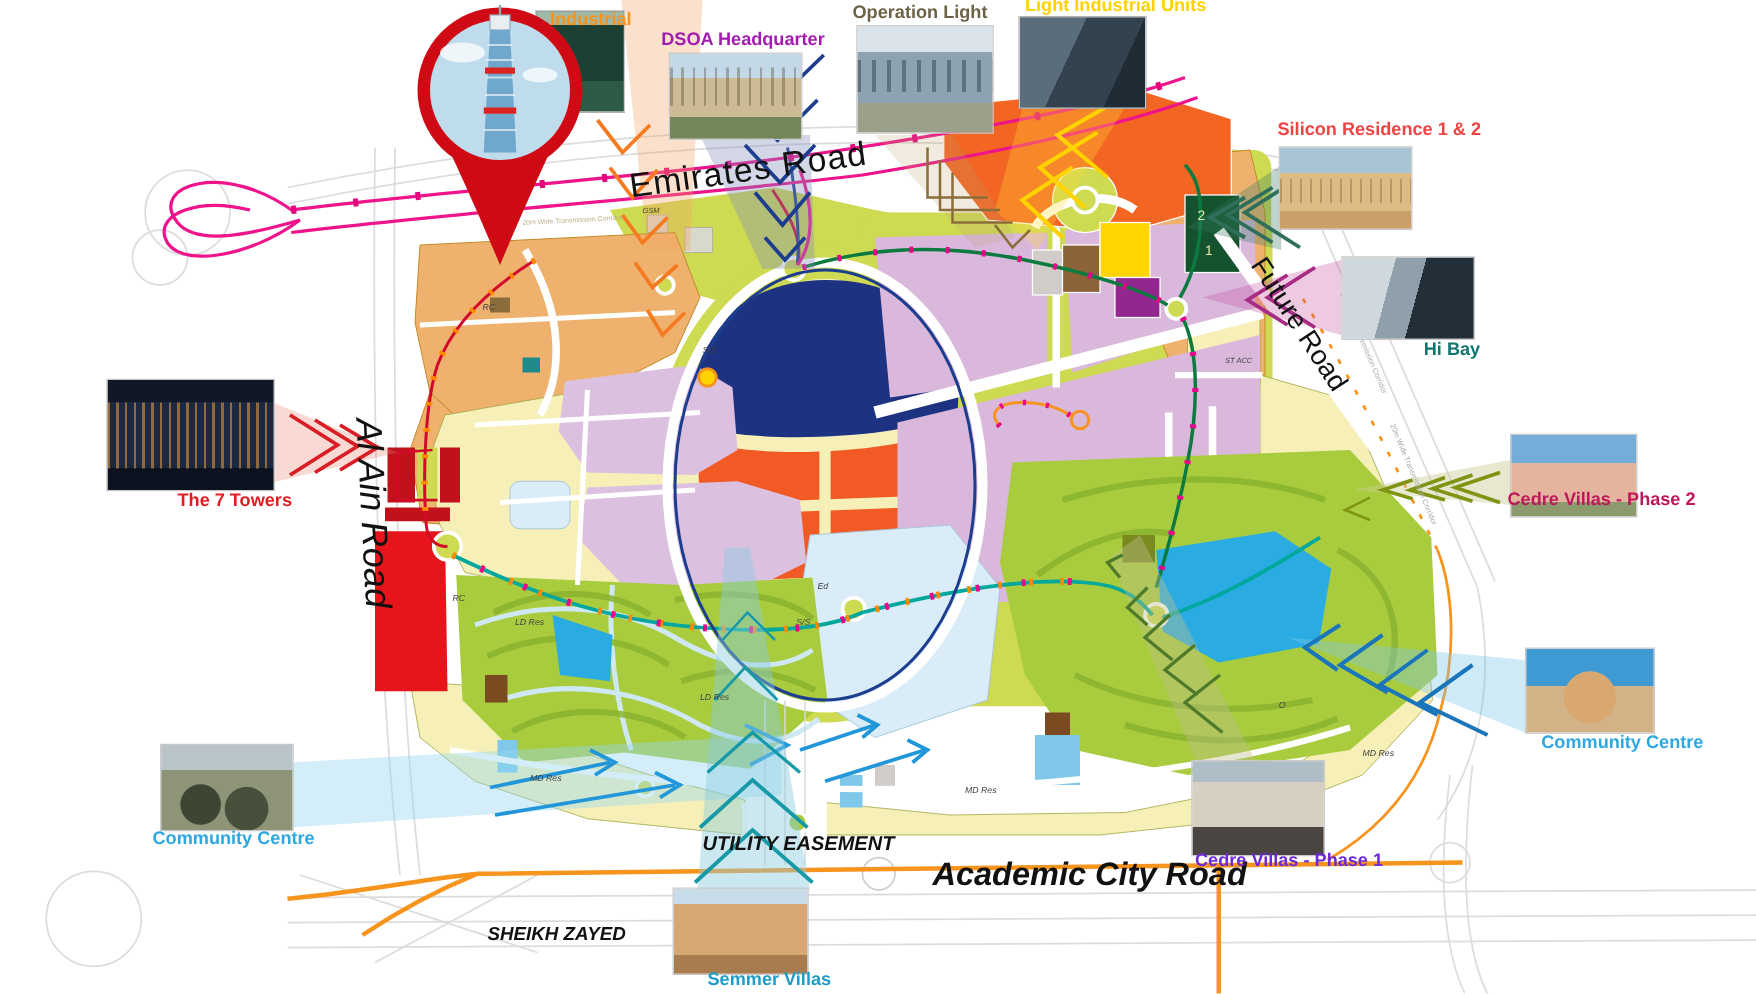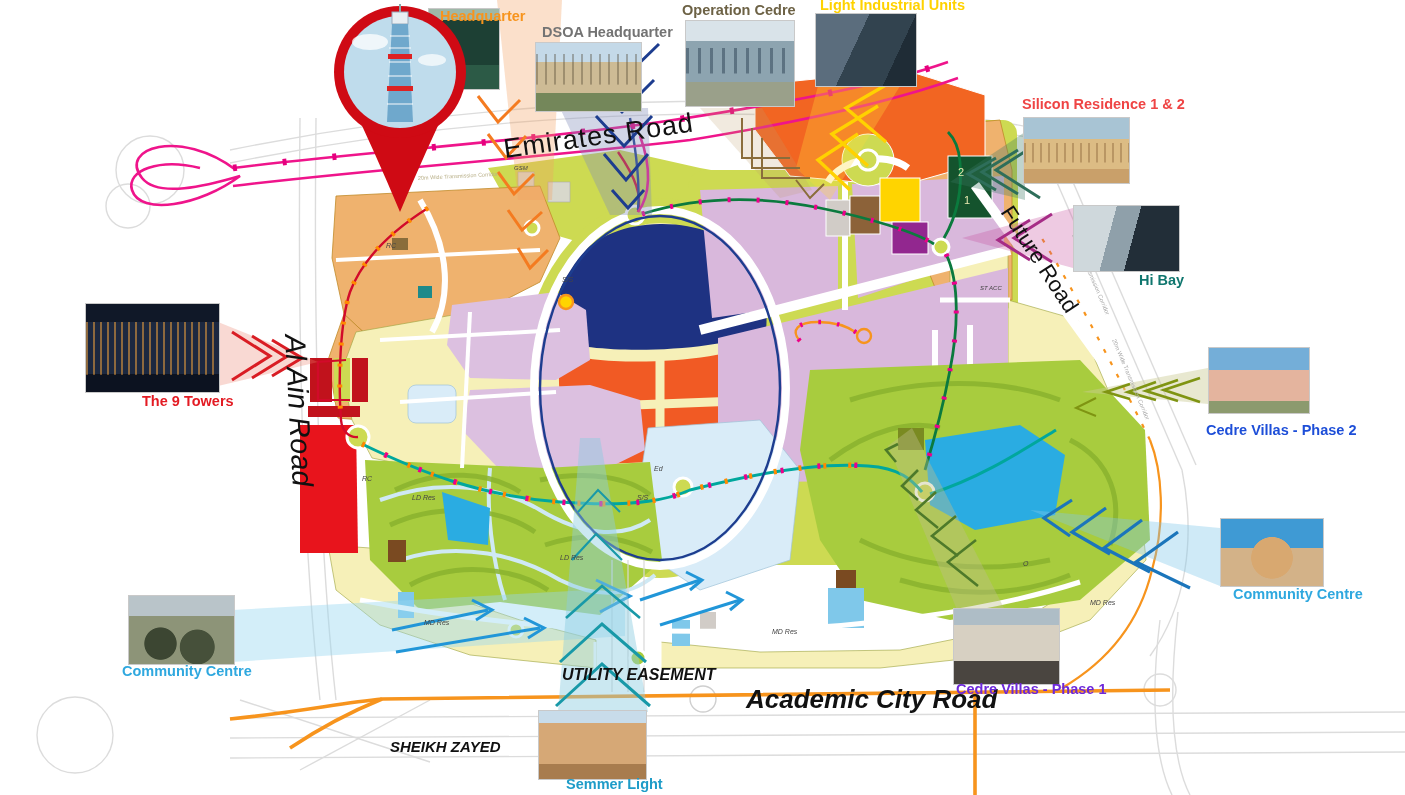--- a/index.html
+++ b/index.html
@@ -410,32 +410,32 @@
 <div class="photo ph-warehouse" style="left:815px;top:13px;width:100px;height:72px"></div>
 <div class="photo ph-residence" style="left:1023px;top:117px;width:105px;height:65px"></div>
 <div class="photo ph-hibay" style="left:1073px;top:205px;width:105px;height:65px"></div>
 <div class="photo ph-night" style="left:85px;top:303px;width:133px;height:88px"></div>
 <div class="photo ph-villa-pink" style="left:1208px;top:347px;width:100px;height:65px"></div>
 <div class="photo ph-dome" style="left:1220px;top:518px;width:102px;height:67px"></div>
 <div class="photo ph-trees" style="left:128px;top:595px;width:105px;height:68px"></div>
 <div class="photo ph-villa-white" style="left:953px;top:608px;width:105px;height:75px"></div>
 <div class="photo ph-villa-tan" style="left:538px;top:710px;width:107px;height:68px"></div>
 
-<div class="lm-label" style="left:440px;top:8px;color:#f7941d">Headquarter</div>
-<div class="lm-label" style="left:542px;top:24px;color:#737373">DSOA Headquarter</div>
-<div class="lm-label" style="left:682px;top:2px;color:#6d6245">Operation Cedre</div>
+<div class="lm-label" style="left:440px;top:8px;color:#f7941d">Industrial</div>
+<div class="lm-label" style="left:529px;top:24px;color:#a21caf">DSOA Headquarter</div>
+<div class="lm-label" style="left:682px;top:2px;color:#6d6245">Operation Light</div>
 <div class="lm-label" style="left:820px;top:-3px;color:#ffd200">Light Industrial Units</div>
 <div class="lm-label" style="left:1022px;top:96px;color:#ef4444">Silicon Residence 1 &amp; 2</div>
 <div class="lm-label" style="left:1139px;top:272px;color:#0f766e">Hi Bay</div>
-<div class="lm-label" style="left:142px;top:393px;color:#e31b23">The 9 Towers</div>
-<div class="lm-label" style="left:1206px;top:422px;color:#1d4ed8">Cedre Villas - Phase 2</div>
+<div class="lm-label" style="left:142px;top:393px;color:#e31b23">The 7 Towers</div>
+<div class="lm-label" style="left:1206px;top:392px;color:#be185d">Cedre Villas - Phase 2</div>
 <div class="lm-label" style="left:1233px;top:586px;color:#2fa8df">Community Centre</div>
 <div class="lm-label" style="left:122px;top:663px;color:#2fa8df">Community Centre</div>
 <div class="lm-label" style="left:956px;top:681px;color:#6d28d9">Cedre Villas - Phase 1</div>
-<div class="lm-label" style="left:566px;top:776px;color:#1e9cc8">Semmer Light</div>
+<div class="lm-label" style="left:566px;top:776px;color:#1e9cc8">Semmer Villas</div>
 
 <svg id="pin-art" width="180" height="230" viewBox="0 0 180 230" style="left:318px;top:0">
   <path d="M30,96 Q56,150 82,212 Q108,150 134,96 Z" fill="#cf0a14"></path>
   <circle cx="82" cy="72" r="66" fill="#cf0a14"></circle>
   <circle cx="82" cy="72" r="56" fill="#bfdcec"></circle>
   <g>
     <ellipse cx="52" cy="42" rx="18" ry="8" fill="#fff" opacity="0.75"></ellipse>
     <ellipse cx="114" cy="60" rx="14" ry="6" fill="#fff" opacity="0.7"></ellipse>
     <path d="M82,4 L82,14" stroke="#8aa" stroke-width="2"></path>
     <rect x="74" y="12" width="16" height="12" fill="#e8eef2" stroke="#9ab" stroke-width="1"></rect>

